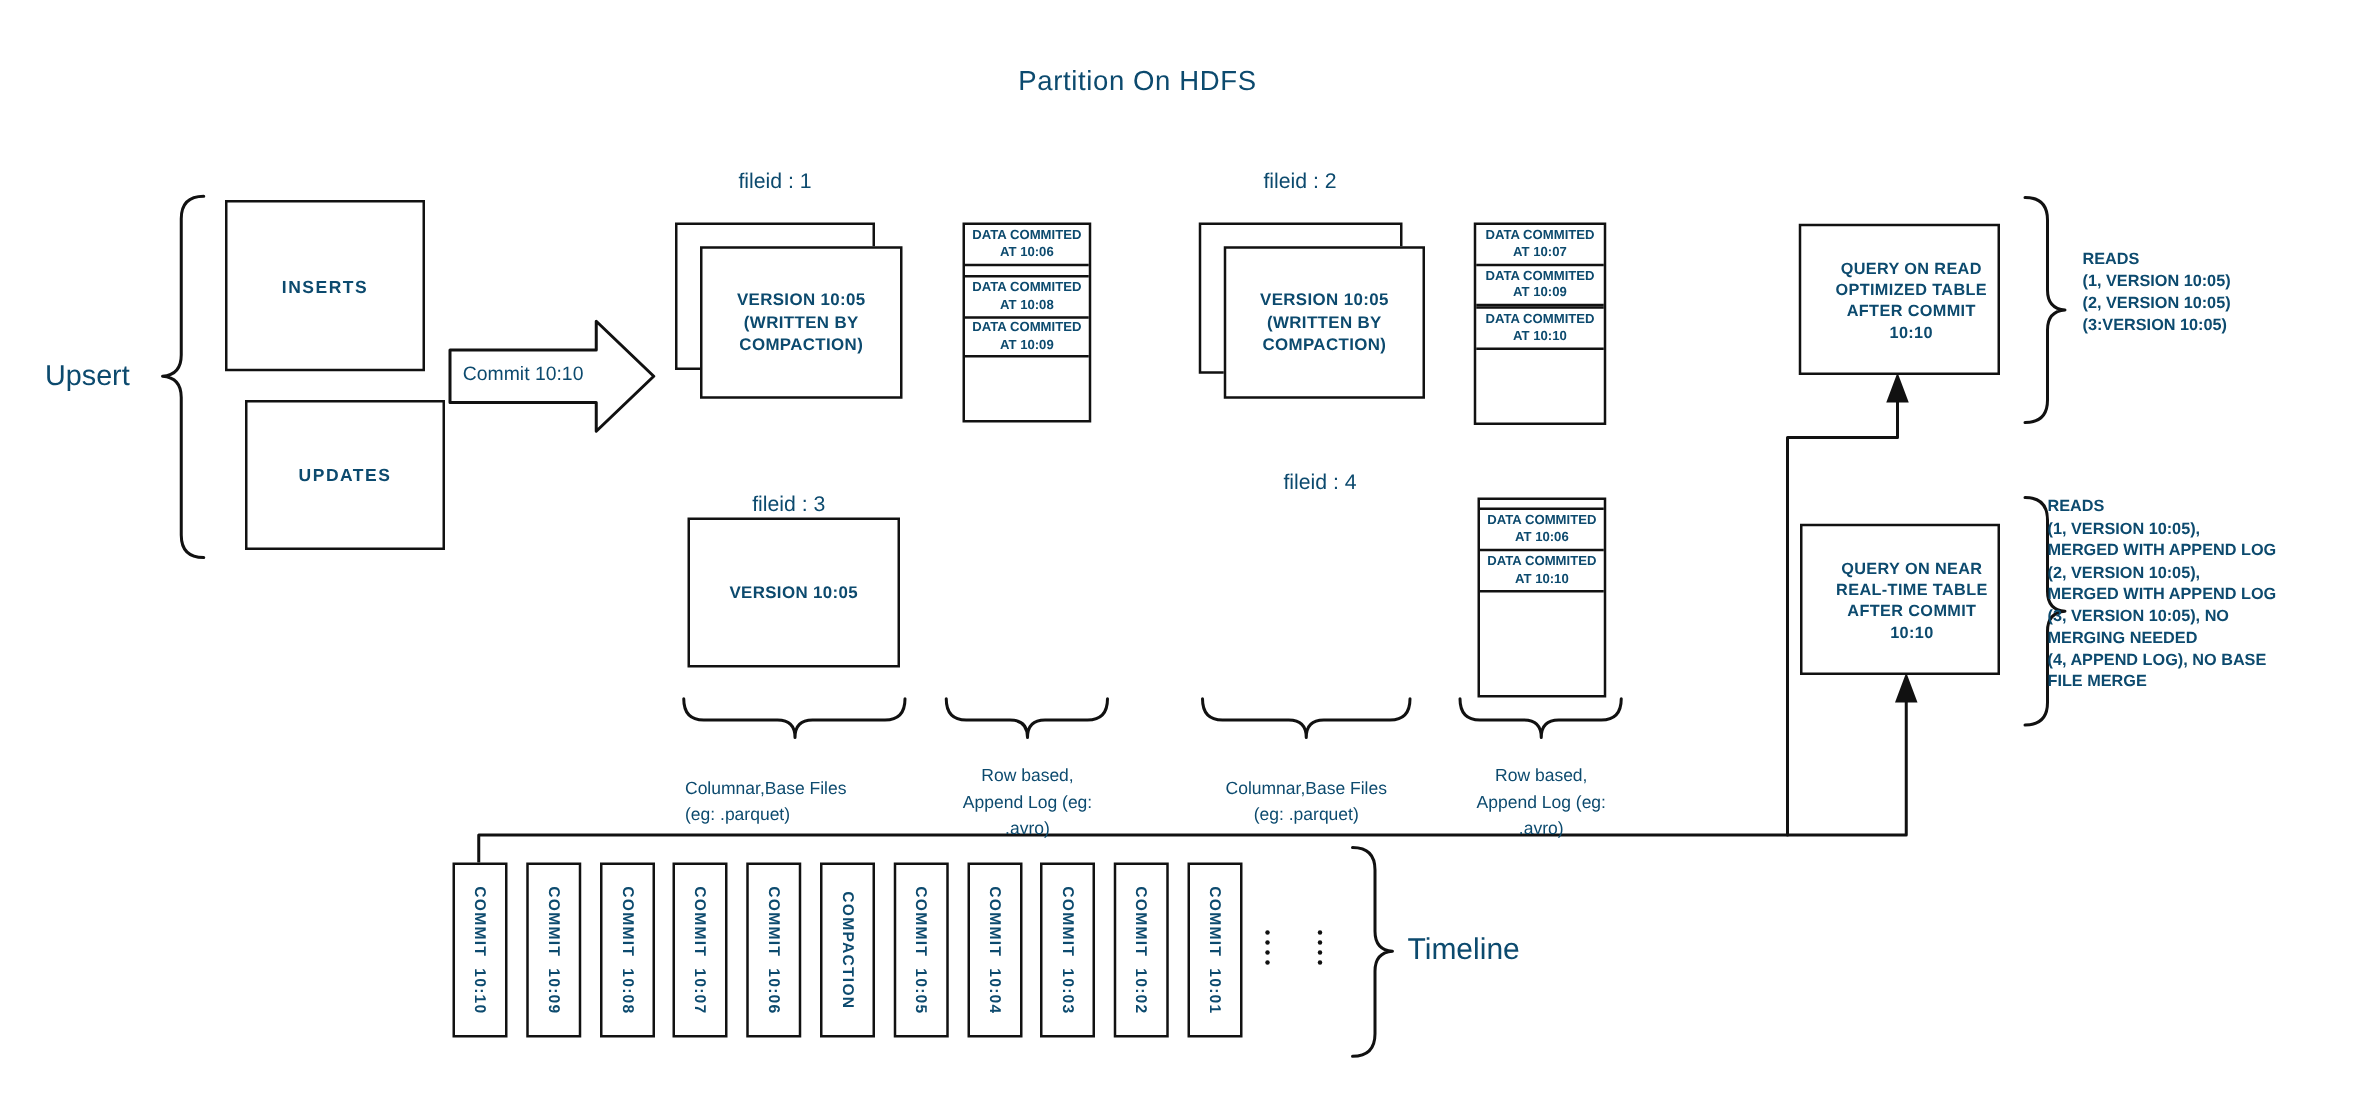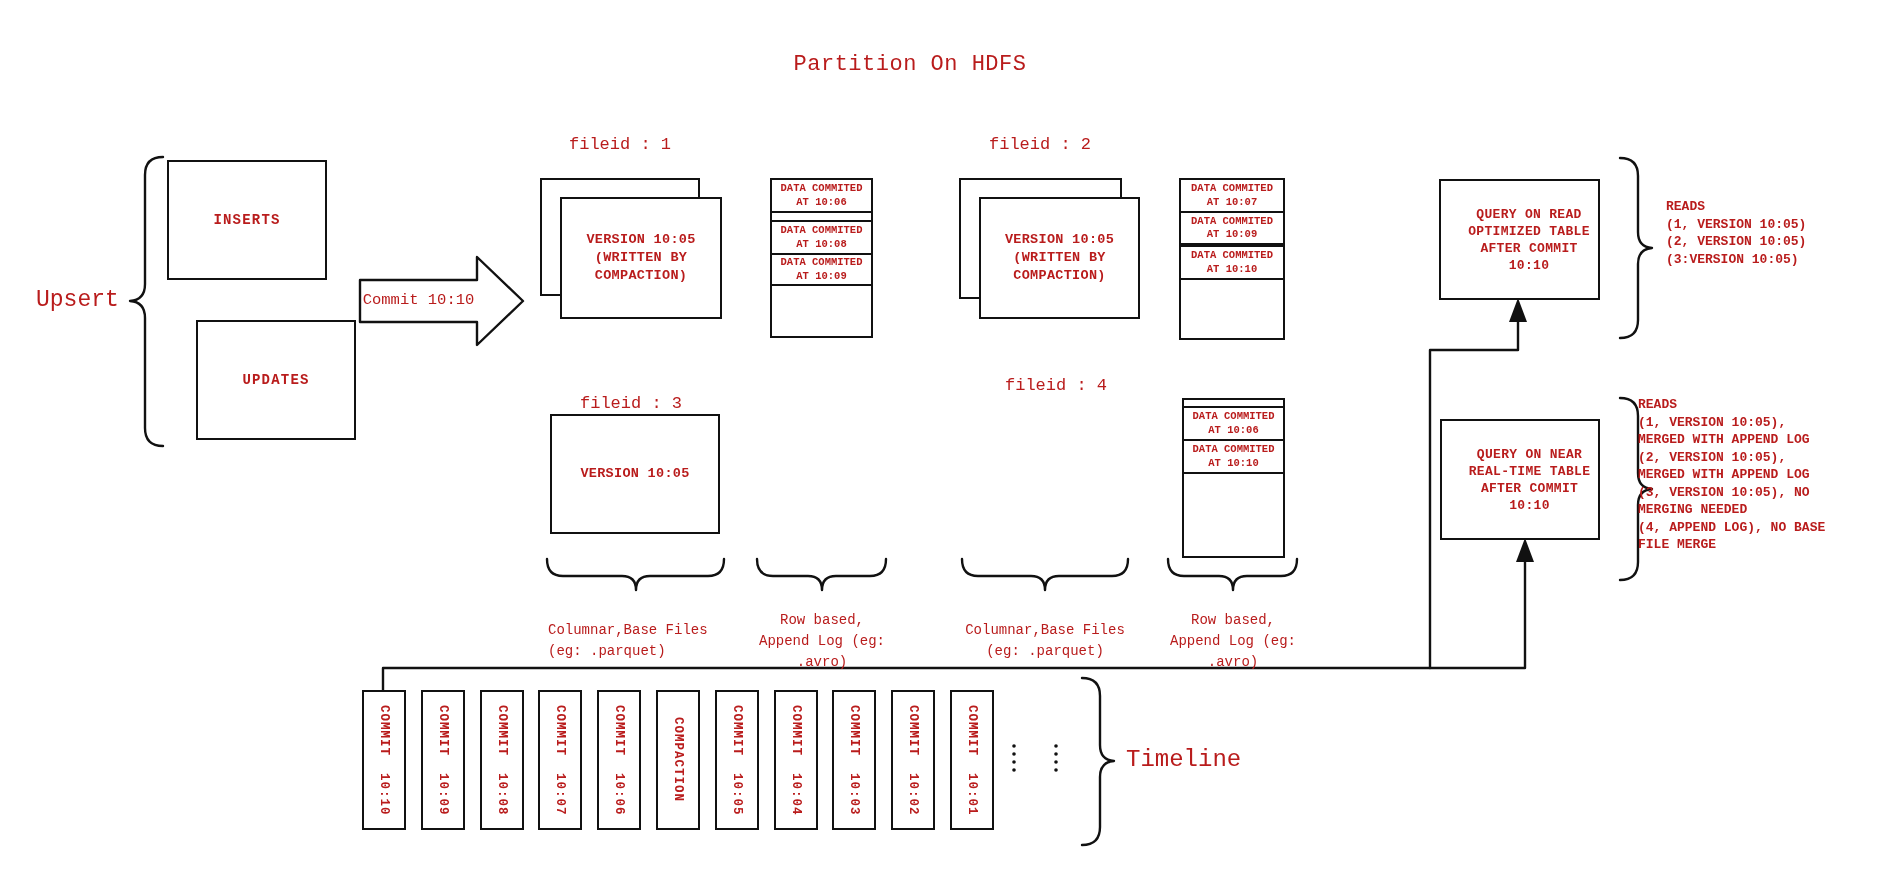--- a/index.html
+++ b/index.html
@@ -1,18 +1,18 @@
 <!DOCTYPE html>
 <html><head>
 <meta charset="utf-8">
 <style>
   html,body{margin:0;padding:0;background:#ffffff;}
   #canvas{
     position:relative;width:1900px;height:880px;background:#ffffff;
-    font-family:Liberation Mono, monospace;color:#b91c1c;overflow:hidden;
+    font-family:Liberation Sans, sans-serif;color:#0c4a6e;overflow:hidden;
   }
   svg{position:absolute;left:0;top:0;}
   .abs{position:absolute;box-sizing:border-box;}
   .box{
     position:absolute;box-sizing:border-box;border:2.4px solid #111111;background:#ffffff;
     display:flex;align-items:center;justify-content:center;text-align:center;
   }
   .caps{font-weight:bold;white-space:pre-line;letter-spacing:.3px;}
   .basefile{font-size:13.5px;line-height:18px;}
   .srcbox{font-size:14px;letter-spacing:1.2px;}
@@ -79,21 +79,21 @@
           <circle cx="1056" cy="754" r="1.8"></circle>
         <circle cx="1056" cy="762" r="1.8"></circle>
           <circle cx="1056" cy="770" r="1.8"></circle>
       </g>
     </g>
   </svg>
 
   <div class="abs title" style="left:660px;top:52px;width:500px;">Partition On HDFS</div>
 
   <div class="abs" style="left:36px;top:287px;font-size:23px;">Upsert</div>
-  <div class="box caps srcbox" style="left:167px;top:160px;width:160px;height:120px;text-align:right;">
+  <div class="box caps srcbox" style="left:180px;top:160px;width:160px;height:137px;text-align:right;">
     <span>INSERTS</span>
   </div>
   <div class="box caps srcbox" style="left:196px;top:320px;width:160px;height:120px;">
     <span>UPDATES</span>
   </div>
   <div class="abs" style="left:362px;top:291px;width:113px;text-align:center;font-size:15.5px;">Commit 10:10</div>
 
   <div class="abs fileid" style="left:545px;top:135px;width:150px;">fileid : 1</div>
   <div class="box" style="left:540px;top:178px;width:160px;height:118px;"></div>
   <div class="box caps basefile" style="left:560px;top:197px;width:162px;height:122px;">

